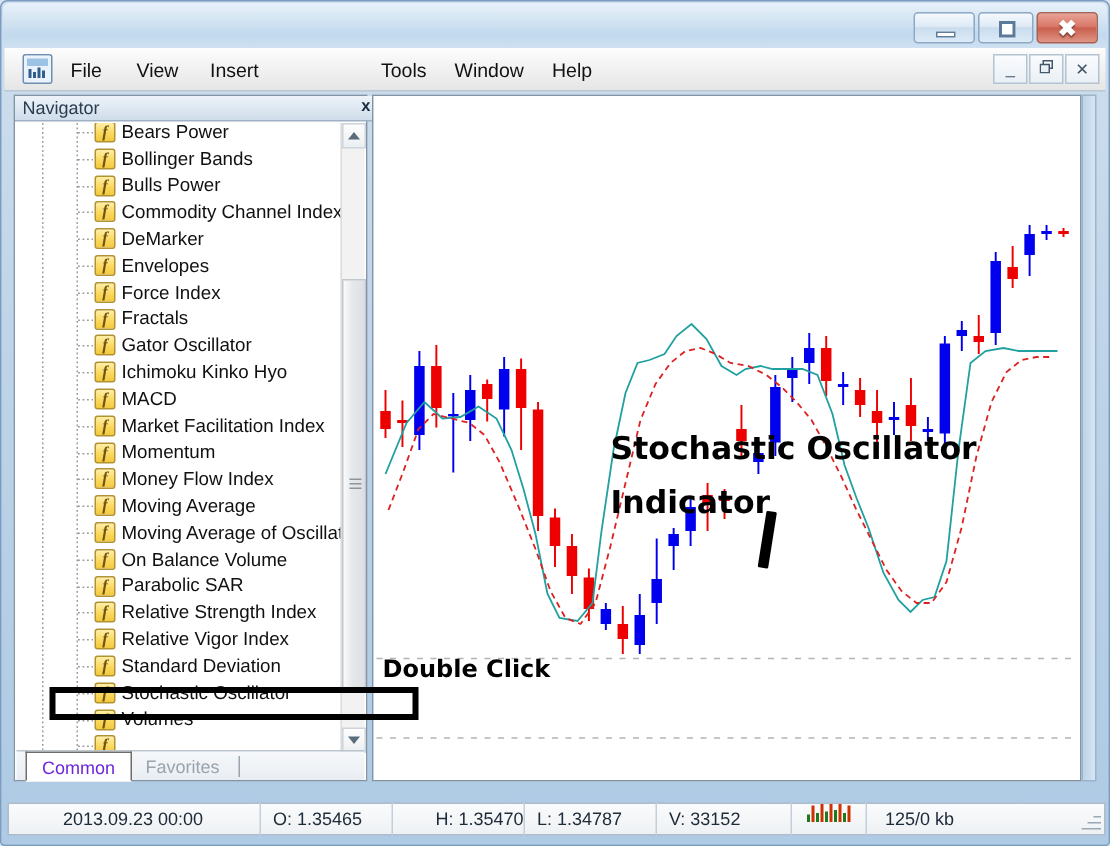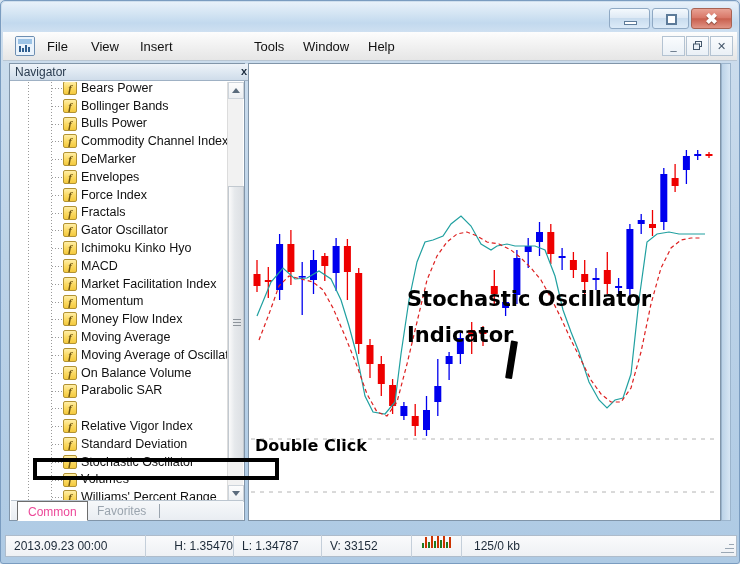--- a/index.html
+++ b/index.html
@@ -214,21 +214,21 @@
     position: absolute; top: 0; height: 20px;
     padding: 2px 10px 0 10px;
     font-size: 12px; line-height: 17px;
     cursor: pointer;
   }
   #tab-common {
     left: 6px;
     background: #fff;
     border: 1px solid #6d6d6d;
     border-bottom-color: #fff;
-    color: #ec4899;
+    color: #6d28d9;
   }
   #tab-favorites { left: 76px; color: #9aa4ae; }
   #tab-sep {
     position: absolute; left: 148px; top: 3px;
     width: 1px; height: 14px; background: #9aa4ae;
   }
 
   
   #highlight-box {
     position: absolute;
@@ -278,21 +278,21 @@
     background: linear-gradient(90deg,#bcd3e8,#d7e6f4);
     border: 1px solid #9bb4cc;
   }
 
   
   #status-bar {
     position: absolute; left: 4px; bottom: 6px;
     width: 732px; height: 22px;
     background: linear-gradient(180deg,#fafbfc,#eef1f4);
     border: 1px solid #aebccb;
-    display: flex; align-items: center;
+    display: flex; align-items: center; padding-left: 28px;
   }
   .status-cell {
     position: relative;
     height: 22px;
     line-height: 22px;
     font-size: 12px;
     color: #1d2a38;
     padding-left: 8px;
     border-right: 1px solid #c4cfda;
     white-space: nowrap;
@@ -463,20 +463,21 @@
             <span class="tree-label">On Balance Volume</span>
           </div>
           <div class="tree-row">
             <span class="tree-elbow"></span>
             <span class="fx-icon">f</span>
             <span class="tree-label">Parabolic SAR</span>
           </div>
           <div class="tree-row">
             <span class="tree-elbow"></span>
             <span class="fx-icon">f</span>
+            <span class="tree-label">Relative Strength Index</span>
           </div>
           <div class="tree-row">
             <span class="tree-elbow"></span>
             <span class="fx-icon">f</span>
             <span class="tree-label">Relative Vigor Index</span>
           </div>
           <div class="tree-row">
             <span class="tree-elbow"></span>
             <span class="fx-icon">f</span>
             <span class="tree-label">Standard Deviation</span>
@@ -487,21 +488,20 @@
             <span class="tree-label">Stochastic Oscillator</span>
           </div>
           <div class="tree-row">
             <span class="tree-elbow"></span>
             <span class="fx-icon">f</span>
             <span class="tree-label">Volumes</span>
           </div>
           <div class="tree-row">
             <span class="tree-elbow"></span>
             <span class="fx-icon">f</span>
-            <span class="tree-label">Williams' Percent Range</span>
           </div>
         </div>
     </div>
 
     <div id="nav-scroll">
       <div class="sb-arrow" id="sb-up">
         <span class="sb-tri"></span>
       </div>
       <div id="sb-thumb">
         <div id="sb-grip">
@@ -622,20 +622,21 @@
     <div class="anno-text" id="anno-line1">Stochastic Oscillator</div>
     <div class="anno-text" id="anno-dblclick">Double Click</div>
     <div class="anno-text" id="anno-line2">Indicator</div>
     <div id="arrow-pointer"></div>
   </div>
 
   <div id="chart-right-rail"></div>
 
   <div id="status-bar">
     <div class="status-cell" style="width:140px;">2013.09.23 00:00</div>
+    <div class="status-cell" style="width:88px;">O: 1.35465</div>
     <div class="status-cell" style="width:88px;text-align:right;">H: 1.35470</div>
     <div class="status-cell" style="width:88px;">L: 1.34787</div>
     <div class="status-cell" style="width:90px;">V: 33152</div>
     <div class="status-cell" style="width:50px;padding-left:4px;">
       <span id="vol-icon">
           <i style="height: 5px; background: rgb(31, 122, 31);"></i>
           <i style="height: 11px; background: rgb(204, 51, 0);"></i>
           <i style="height: 6px; background: rgb(31, 122, 31);"></i>
           <i style="height: 12px; background: rgb(204, 51, 0);"></i>
           <i style="height: 7px; background: rgb(31, 122, 31);"></i>

